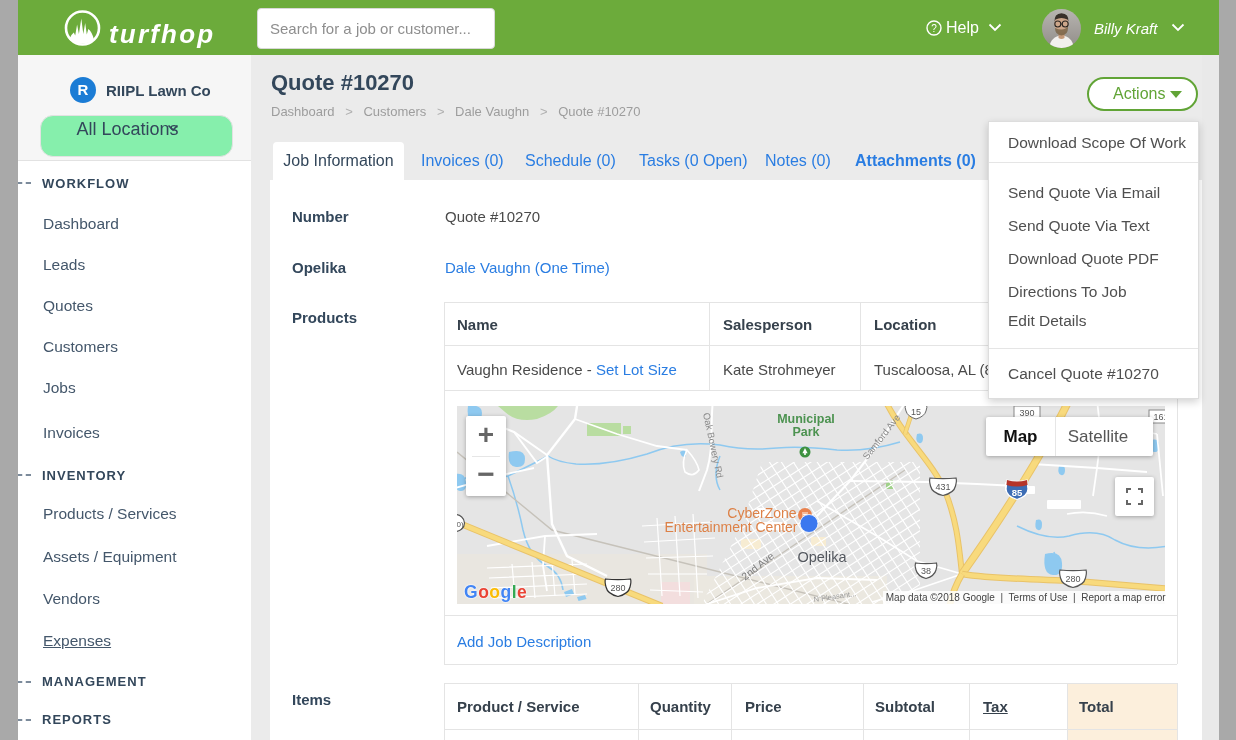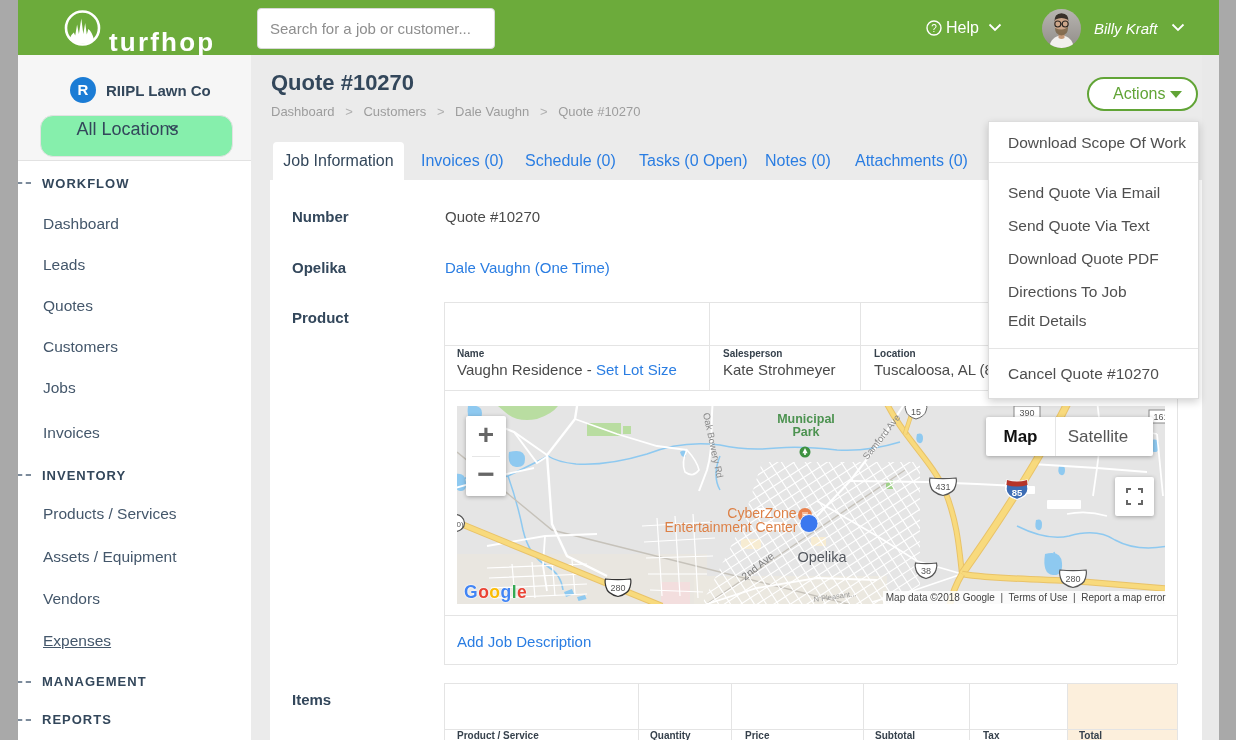--- a/index.html
+++ b/index.html
@@ -5,21 +5,21 @@
   * { margin:0; padding:0; box-sizing:border-box; }
   html,body { width:1236px; height:740px; overflow:hidden; }
   body { font-family:"Liberation Sans", sans-serif; position:relative; background:#ebebeb; }
   .abs { position:absolute; }
   
   #strip-left { left:0; top:0; width:18px; height:740px; background:#a9a9a9; z-index:50; }
   #strip-right { left:1219px; top:0; width:17px; height:740px; background:#a9a9a9; z-index:50; }
   #scrolltrack { left:1202px; top:55px; width:17px; height:685px; background:#e9e9e9; z-index:49; }
   
   #header { left:18px; top:0; width:1201px; height:55px; background:#6cab3b; z-index:40; }
-  #logo-text { left:109px; top:27px; color:#fff; font-size:26px; font-weight:bold; letter-spacing:2.2px; z-index:41; }
+  #logo-text { left:109px; top:19px; color:#fff; font-size:26px; font-weight:bold; letter-spacing:2.2px; z-index:41;font-style:italic; }
   #searchbox { z-index:41; left:257px; top:8px; width:238px; height:41px; background:#fff; border-radius:4px; border:1px solid #d8d8d8; }
   #searchph { z-index:42; left:270px; top:20px; font-size:15px; color:#8e8e8e; }
   .htext { color:#fff; font-size:16px; }
   
   #sidebar { left:18px; top:55px; width:233px; height:685px; background:#fff; z-index:10; }
   #sidetop { left:18px; top:55px; width:233px; height:106px; background:#f6f6f6; border-bottom:1px solid #e2e2e2; z-index:11; }
   #rlogo { left:70px; top:77px; width:26px; height:26px; border-radius:50%; background:#1b7cd5; color:#fff; font-size:15px; font-weight:bold; text-align:center; line-height:26px; z-index:12; }
   #companyname { left:106px; top:82px; font-size:15px; font-weight:bold; color:#33475b; z-index:12; }
   #locpill { left:40px; top:115px; width:193px; height:42px; background:#86efac; border:1px solid #e2e2e2; border-radius:13px; z-index:12; text-align:center; font-size:18px; color:#33475b; line-height:26px; text-indent:-18px; }
   .navsec { position:absolute; font-size:13px; font-weight:bold; letter-spacing:1px; color:#33475b; z-index:12; }
@@ -34,21 +34,21 @@
   .tab { position:absolute; top:142px; height:38px; font-size:16px; line-height:38px; z-index:5; }
   #tab-active { left:273px; width:131px; background:#fff; border-radius:4px 4px 0 0; color:#33475b; text-align:center; }
   .tab-link { color:#2a7de2; }
   
   #panel { left:270px; top:180px; width:932px; height:560px; background:#fff; z-index:1; }
   .label { position:absolute; font-size:15px; font-weight:bold; color:#33475b; z-index:3; }
   .val { position:absolute; font-size:15px; color:#4a4a4a; z-index:3; }
   .bluelink { color:#2a7de2; }
   .hline { position:absolute; height:0; border-top:1px solid #e4e4e4; z-index:3; }
   .vline { position:absolute; width:0; border-left:1px solid #e4e4e4; z-index:3; }
-  .thead { position:absolute; font-size:10px; font-weight:bold; color:#36414c; z-index:3;margin-top:32px; }
+  .thead { position:absolute; font-size:15px; font-weight:bold; color:#36414c; z-index:3; }
   #totalcell { left:1067px; top:684px; width:110px; height:56px; background:#fcefdc; z-index:2; }
   
   #menu { left:988px; top:121px; width:211px; height:278px; background:#fff; border:1px solid #ddd; box-shadow:0 3px 8px rgba(0,0,0,.18); z-index:60; }
   .mitem { position:absolute; left:1008px; font-size:15.5px; color:#4f4f4f; z-index:61; }
   .msep { position:absolute; left:989px; width:209px; height:0; border-top:1px solid #e5e5e5; z-index:61; }
 </style>
 </head>
 <body>
 <div id="strip-left" class="abs"></div>
 <div id="strip-right" class="abs"></div>
@@ -129,29 +129,29 @@
 <div id="actionsbtn" class="abs">Actions</div>
 <svg class="abs" style="left:1170px; top:91px; z-index:31;" width="12" height="7" viewBox="0 0 12 7">
     <path d="M0,0 L12,0 L6,7 Z" fill="#61a436"></path>
   </svg>
 
 <div id="tab-active" class="tab">Job Information</div>
 <div class="tab tab-link" style="left:421px;">Invoices (0)</div>
 <div class="tab tab-link" style="left:525px;">Schedule (0)</div>
 <div class="tab tab-link" style="left:639px;">Tasks (0 Open)</div>
 <div class="tab tab-link" style="left:765px;">Notes (0)</div>
-<div class="tab tab-link" style="left:855px;">Attachments (0)</div>
+<div class="tab tab-link" style="left:855px;font-weight:bold;">Attachments (0)</div>
 
 <div id="panel" class="abs"></div>
 <div id="totalcell" class="abs"></div>
 <div class="label" style="left:292px; top:208px;">Number</div>
 <div class="val" style="left:445px; top:208px;">Quote #10270</div>
 <div class="label" style="left:292px; top:259px;">Opelika</div>
 <div class="val bluelink" style="left:445px; top:259px;">Dale Vaughn (One Time)</div>
-<div class="label" style="left:292px; top:309px;">Product</div>
+<div class="label" style="left:292px; top:309px;">Products</div>
 
 <div class="hline" style="left:444px; top:302px; width:734px;"></div>
 <div class="hline" style="left:444px; top:345px; width:734px;"></div>
 <div class="hline" style="left:444px; top:390px; width:734px;"></div>
 <div class="hline" style="left:444px; top:615px; width:734px;"></div>
 <div class="vline" style="left:709px; top:302px; height:88px;"></div>
 <div class="vline" style="left:860px; top:302px; height:88px;"></div>
 <div class="vline" style="left:444px; top:302px; height:362px;"></div>
 <div class="vline" style="left:1177px; top:302px; height:362px;"></div>
 <div class="vline" style="left:444px; top:683px; height:57px;"></div>

